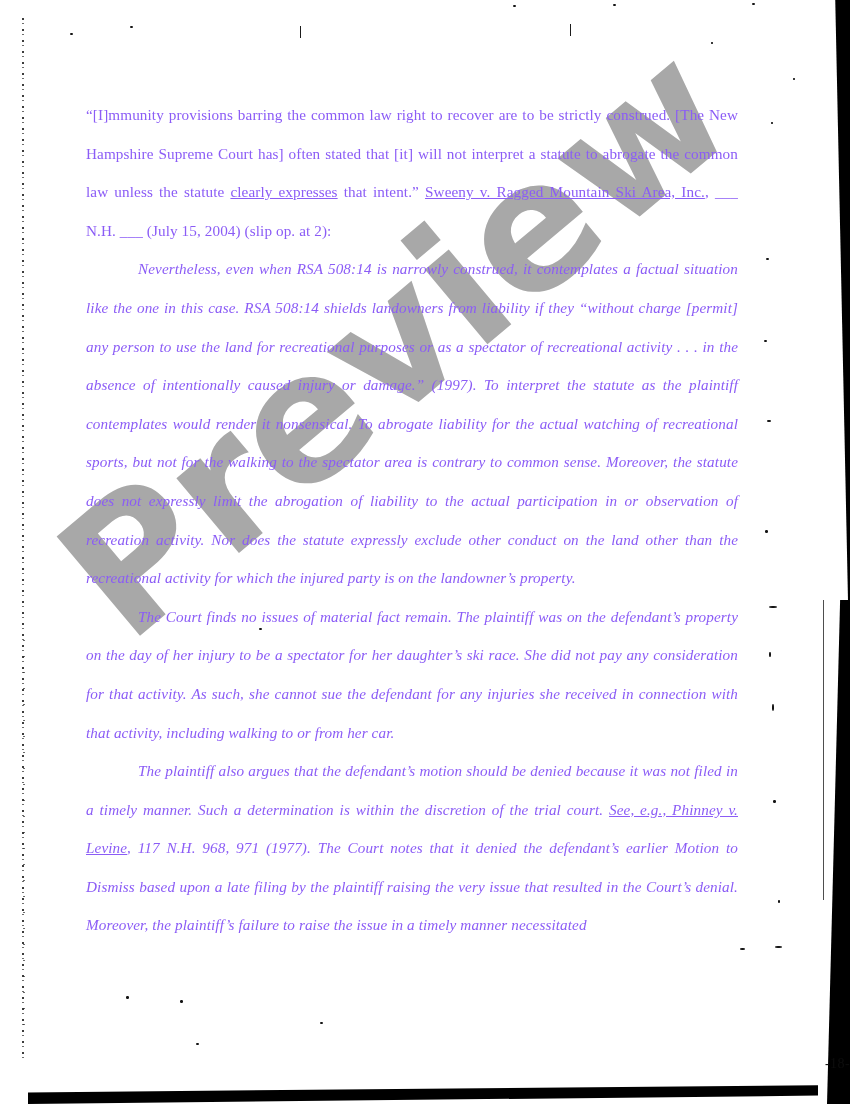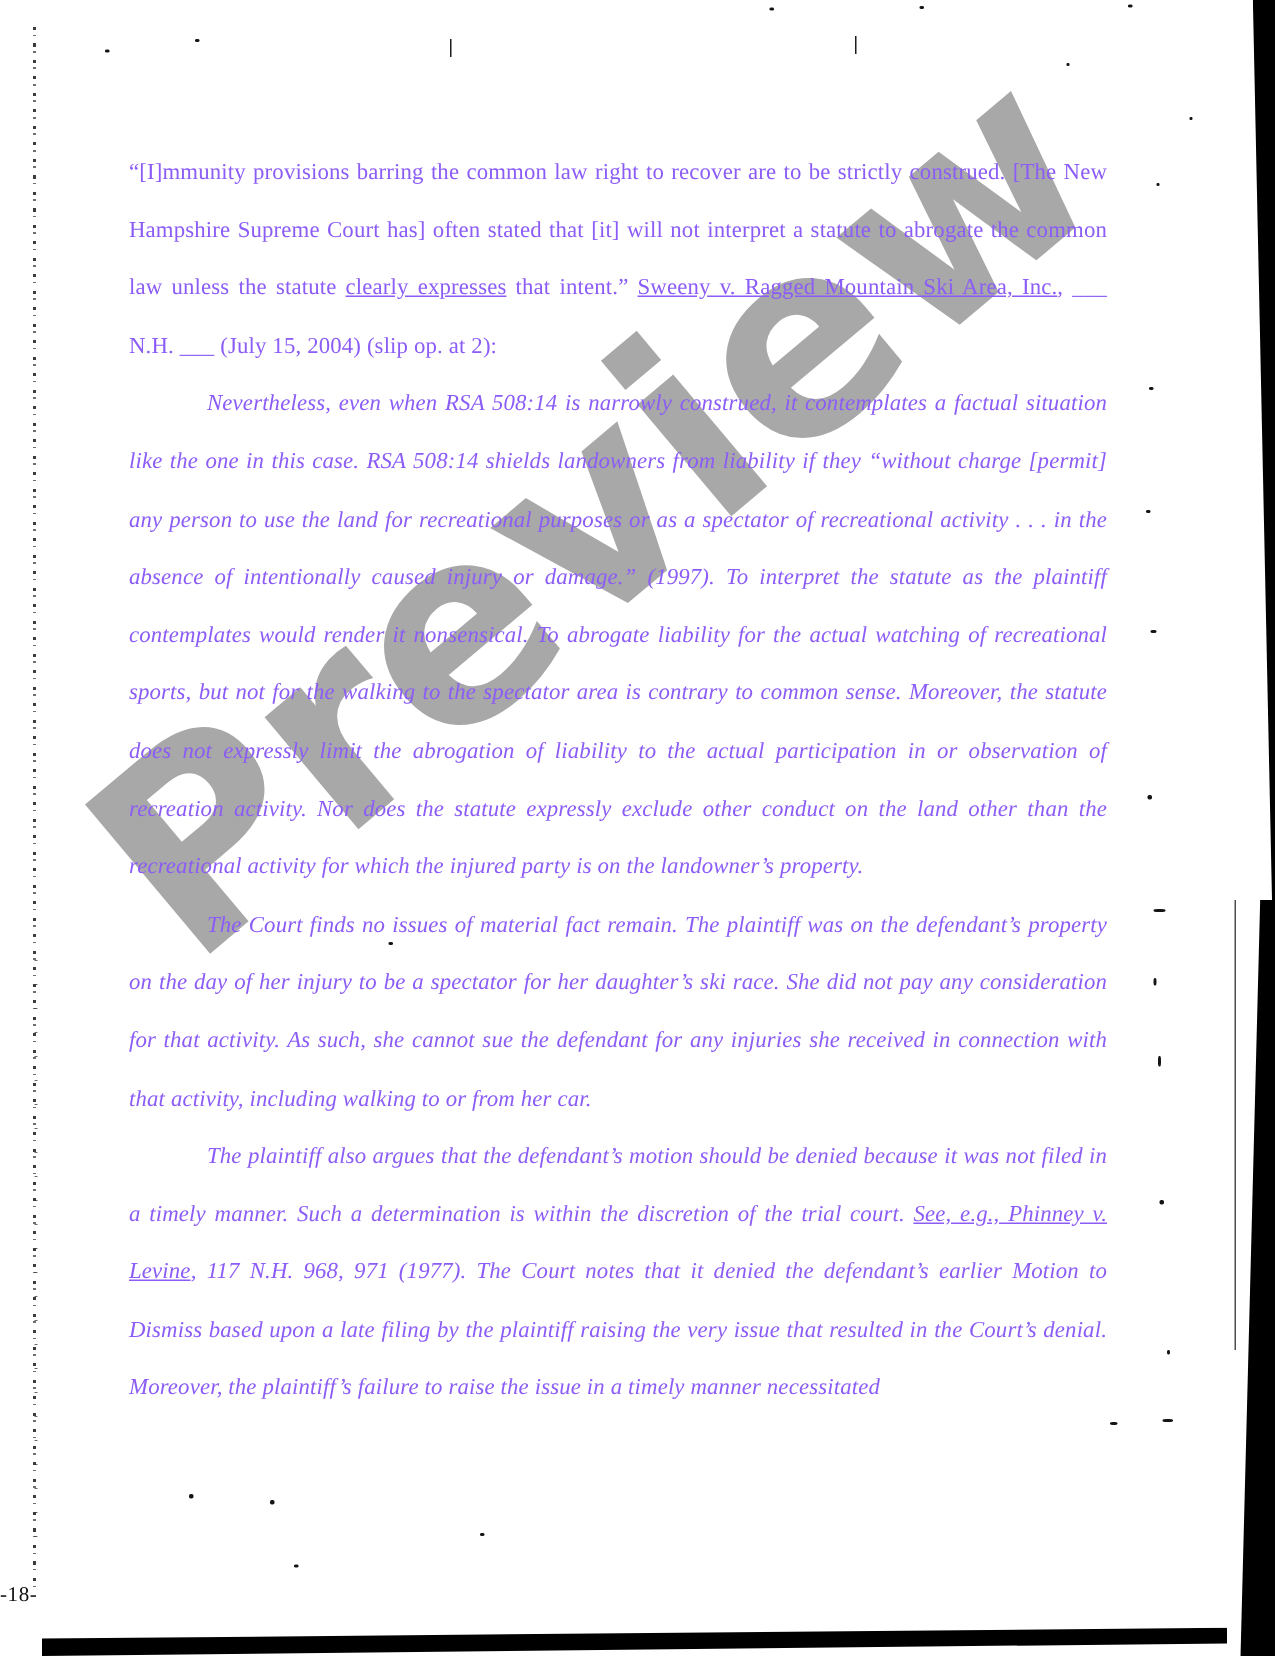--- a/index.html
+++ b/index.html
@@ -121,21 +121,21 @@
     text-indent: 52px;
     font-style: italic;
   }
   .u { text-decoration: underline; }
 
   .page-number {
     position: absolute;
     left: 0;
     right: 0;
     top: 1056px;
-    text-align: left;
+    text-align: right;
     font-size: 14px;
     color: #0d0d0d;
     letter-spacing: .4px;
   }
 
   
 
   .watermark {
     position: absolute;
     left: 72px;

